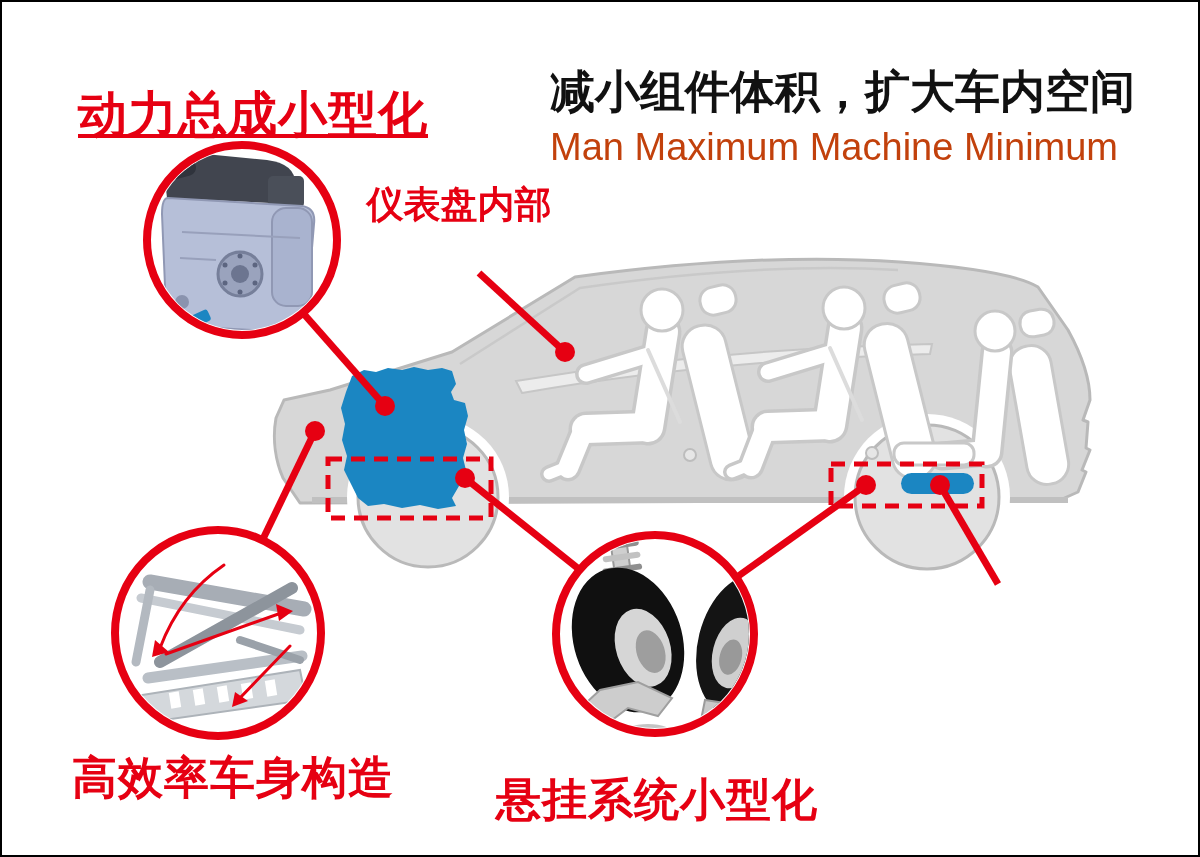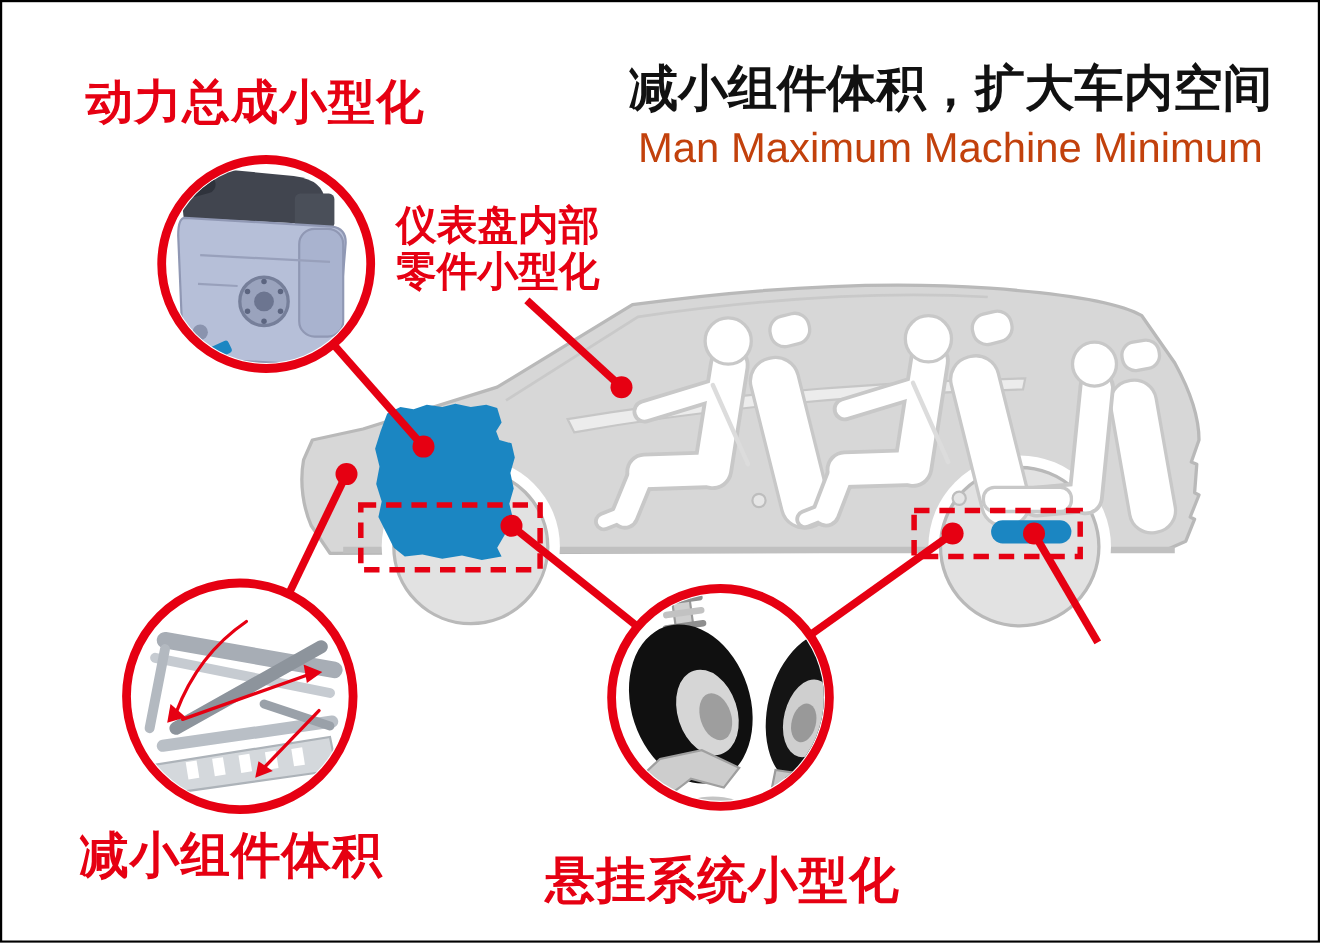--- a/index.html
+++ b/index.html
@@ -4,25 +4,25 @@
 <style>
   html,body{margin:0;padding:0;background:#888;}
   #frame{
     position:relative;width:1200px;height:857px;background:#fff;
     border:2px solid #000;box-sizing:border-box;overflow:hidden;
     font-family:"Liberation Sans","DejaVu Sans",sans-serif;
   }
   #diagram-svg{position:absolute;left:0;top:0;}
   .label{position:absolute;white-space:nowrap;}
   .red-label{color:#e60012;font-weight:bold;}
-  .lbl-powertrain{left:76px;top:62px;font-size:43px;letter-spacing:1px;}
-  .title-block{left:548px;top:48px;width:628px;text-align:center;white-space:normal;}
+  .lbl-powertrain{left:76px;top:80px;font-size:49px;letter-spacing:1px;text-decoration:underline;}
+  .title-block{left:548px;top:60px;width:628px;text-align:left;white-space:normal;}
   .title-zh{font-size:45px;font-weight:bold;color:#111;letter-spacing:0px;}
   .title-en{font-size:38px;font-weight:500;color:#c2410c;margin-top:4px;}
-  .lbl-dashboard{left:358px;top:182px;width:230px;font-size:37px;line-height:42px;white-space:normal;}
+  .lbl-dashboard{left:342px;top:182px;width:230px;text-align:center;font-size:37px;line-height:42px;white-space:normal;}
   .lbl-body{left:70px;top:746px;font-size:45px;letter-spacing:1px;}
   .lbl-suspension{left:494px;top:768px;font-size:45px;letter-spacing:1px;}
   .lbl-fueltank{left:938px;top:589px;font-size:41px;}
 </style>
 </head>
 <body>
 
 <div id="frame">
 
   <svg id="diagram-svg" width="1196" height="853" viewBox="0 0 1196 853">
@@ -236,20 +236,19 @@
 
   <div class="label red-label lbl-powertrain">动力总成小型化</div>
 
   <div class="label title-block">
     <div class="title-zh">减小组件体积，扩大车内空间</div>
     <div class="title-en">Man Maximum Machine Minimum</div>
   </div>
 
   <div class="label red-label lbl-dashboard">
     <div>仪表盘内部</div>
-    <div>零件小型化</div>
   </div>
 
-  <div class="label red-label lbl-body">减小组件体积</div>
+  <div class="label red-label lbl-body">高效率车身构造</div>
 
   <div class="label red-label lbl-suspension">悬挂系统小型化</div>
 
 </div>
 
 </body></html>

